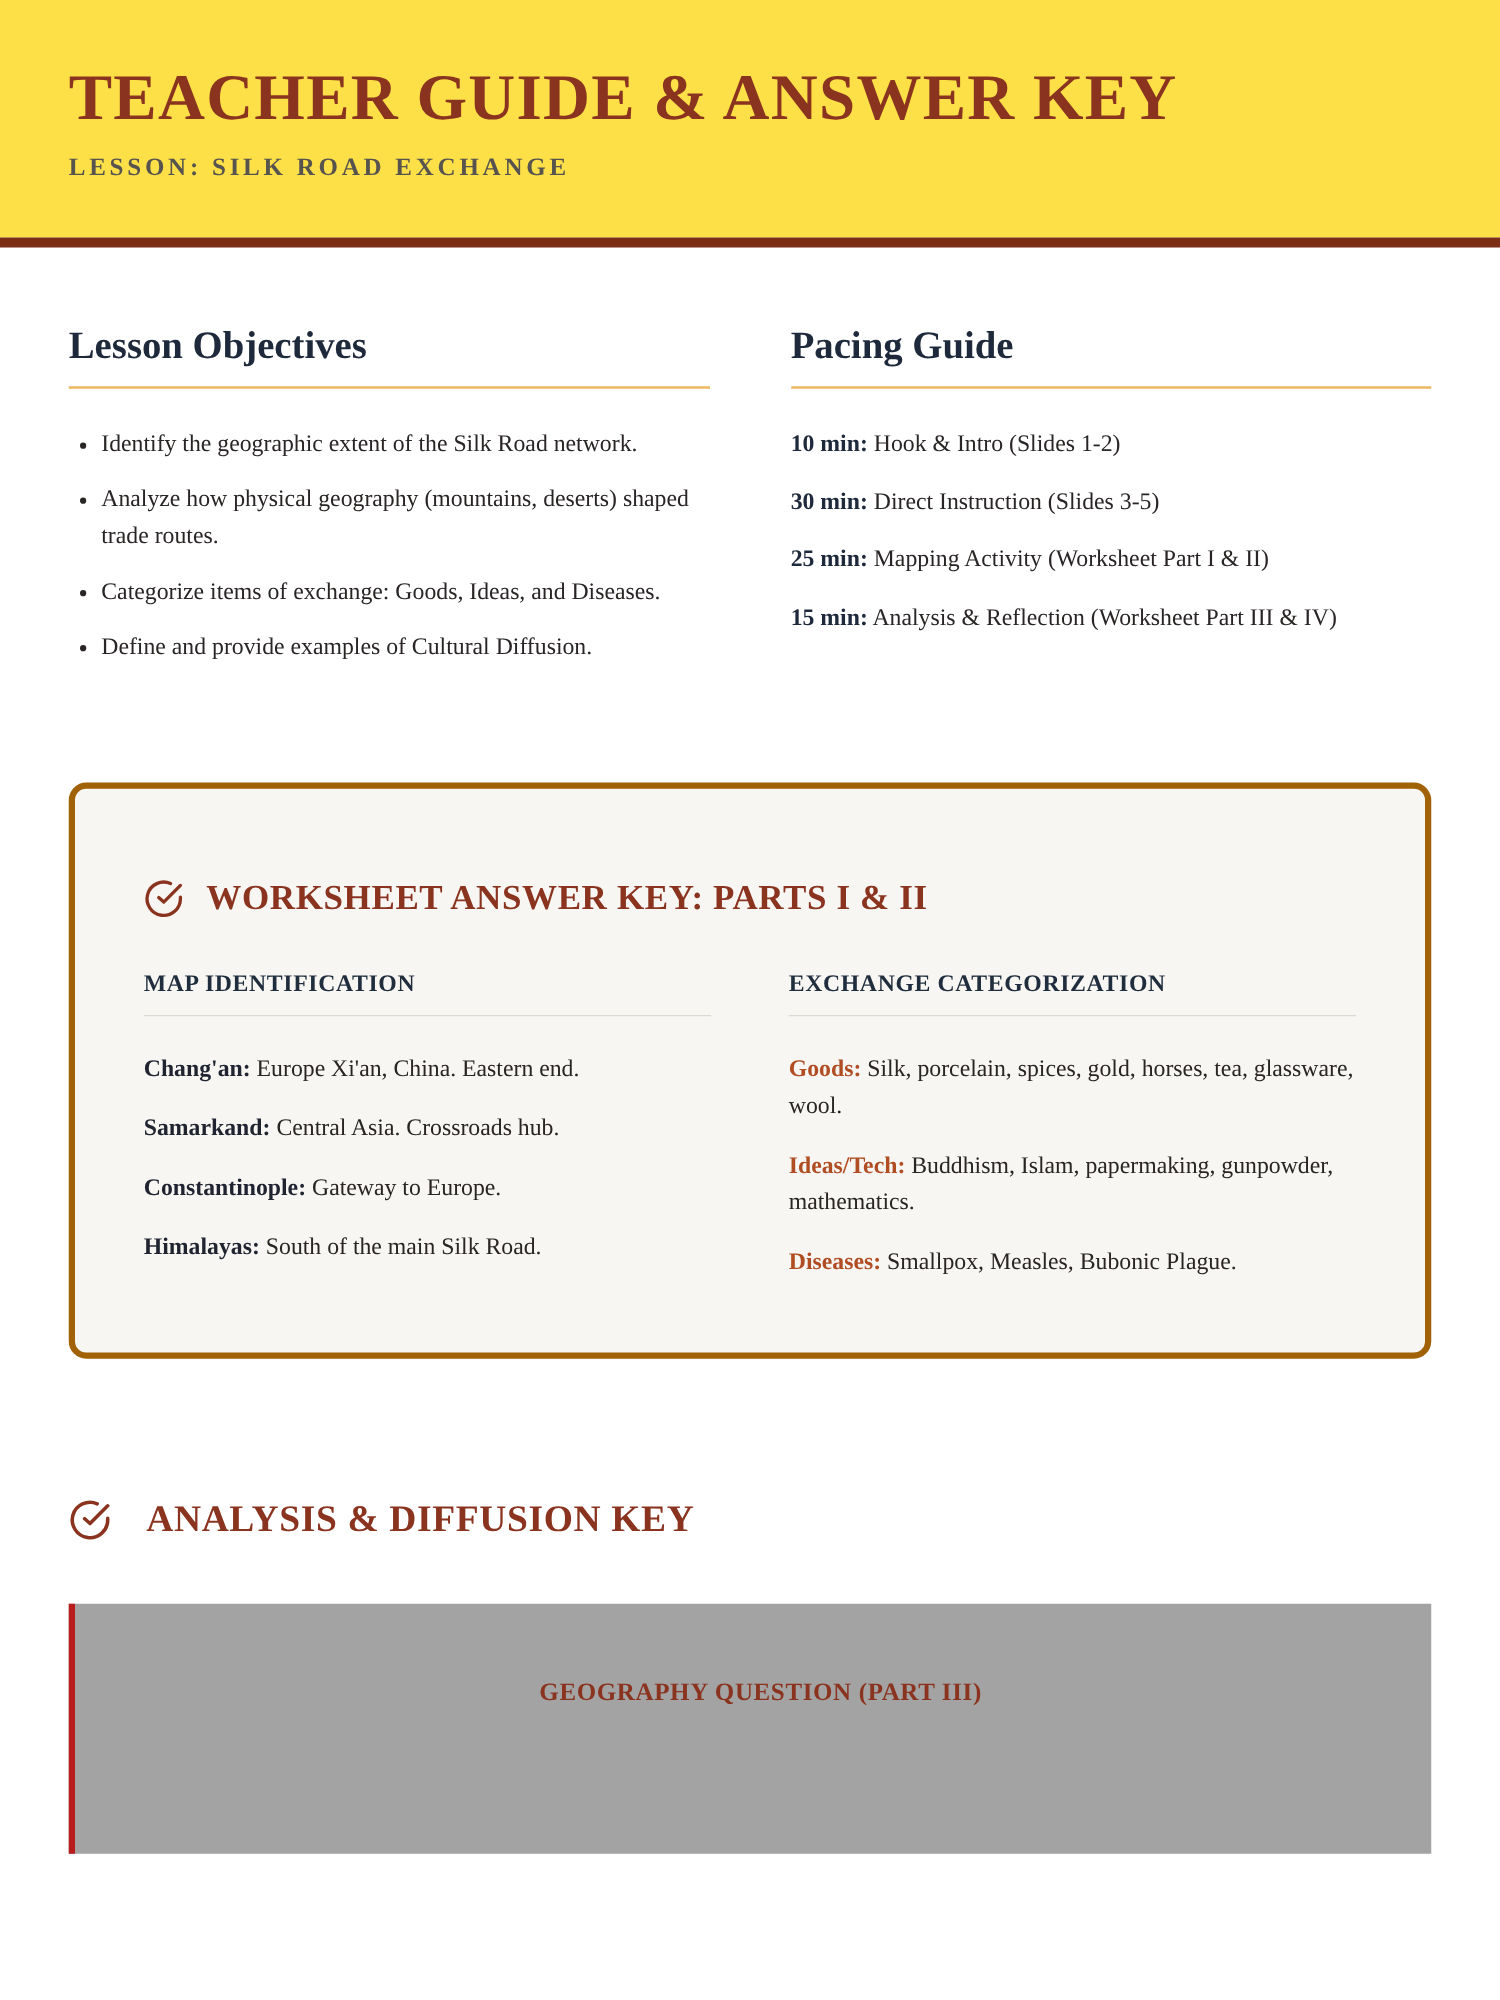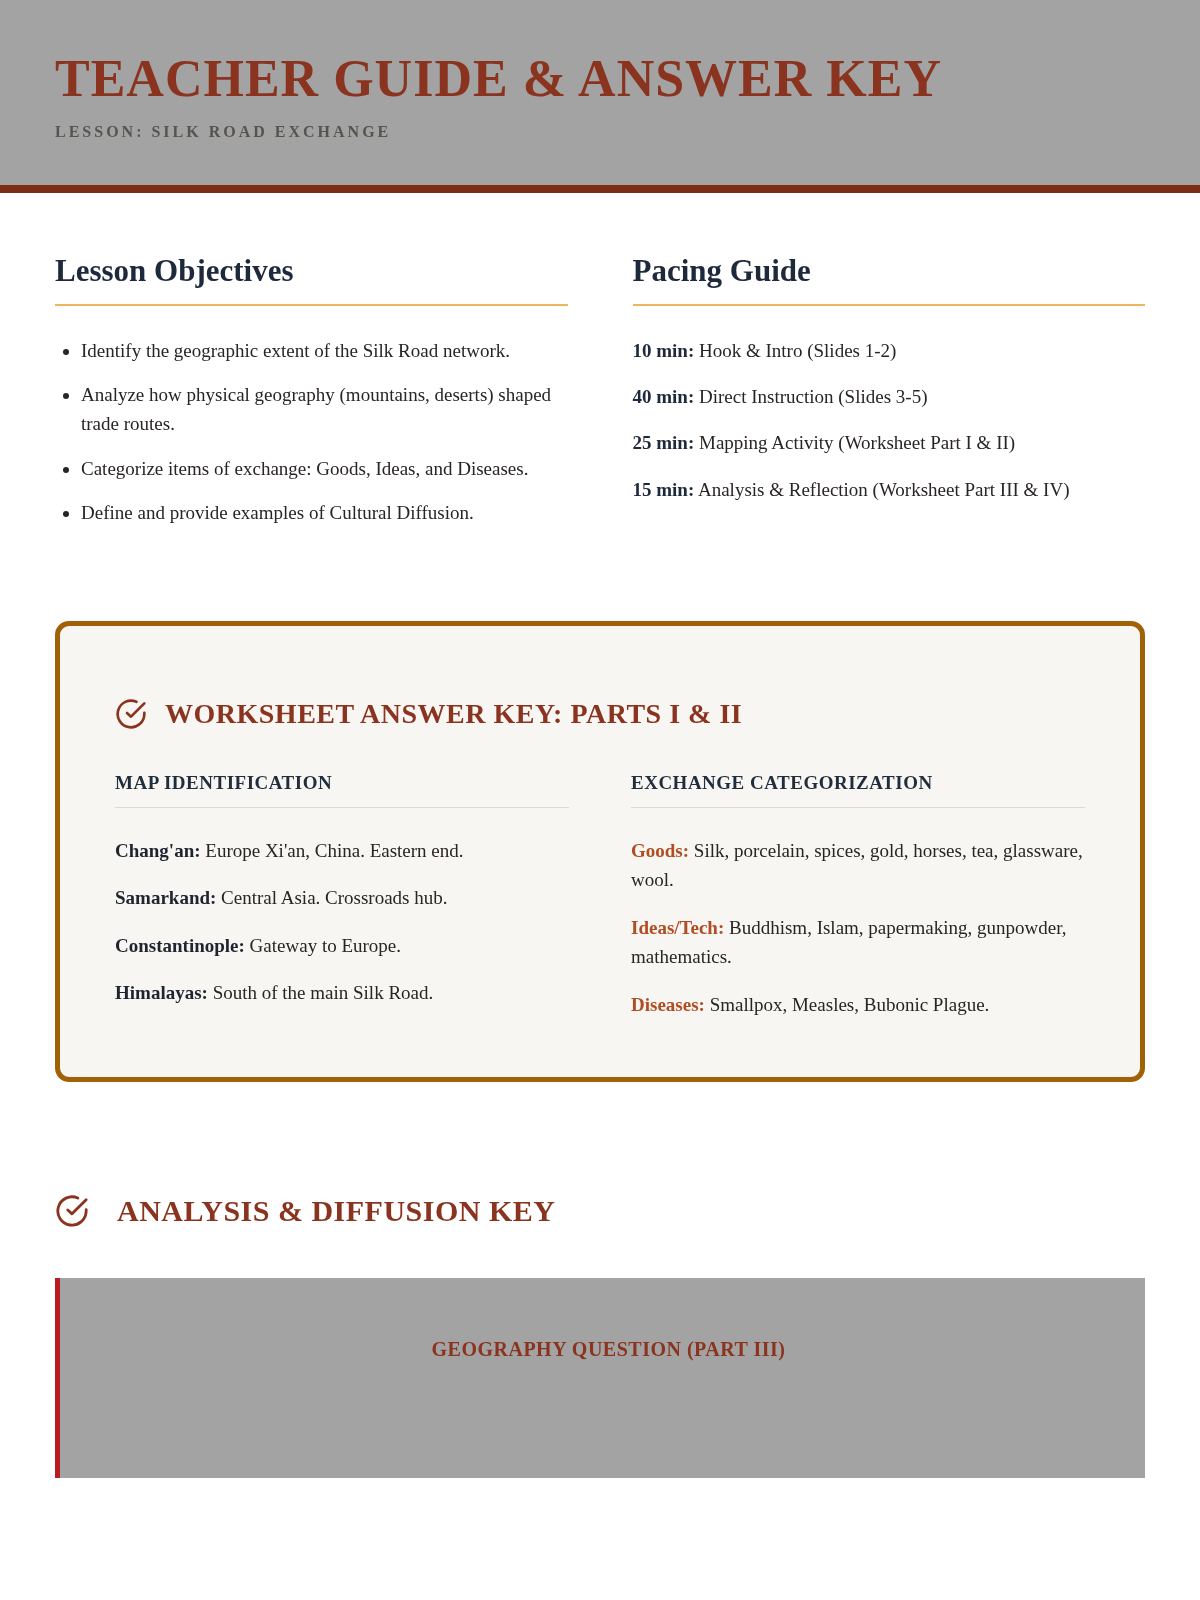--- a/index.html
+++ b/index.html
@@ -4,33 +4,33 @@
 <style>
   * { margin: 0; padding: 0; box-sizing: border-box; }
   html, body { width: 1200px; height: 1600px; overflow: hidden; background: #ffffff; }
   body {
     font-family: "Liberation Serif", "DejaVu Serif", serif;
     color: #292524;
   }
 
   
   .page-header {
-    background: #a3a3a3;
+    background: #fde047;
     padding: 52px 55px 44px 55px;
   }
   .page-title {
     font-size: 52px;
     font-weight: 700;
     letter-spacing: 1px;
     color: #8a3420;
     line-height: 1.05;
   }
   .page-subtitle {
     margin-top: 16px;
-    font-size: 16px;
+    font-size: 20px;
     font-weight: 700;
     letter-spacing: 3px;
     color: #57534e;
   }
   .divider-bar { height: 8px; background: #7c2d16; width: 100%; }
 
   .content { padding: 0 55px; }
 
   
   .two-col {
@@ -133,21 +133,21 @@
       <ul class="objective-list">
         <li>Identify the geographic extent of the Silk Road network.</li>
         <li>Analyze how physical geography (mountains, deserts) shaped trade routes.</li>
         <li>Categorize items of exchange: Goods, Ideas, and Diseases.</li>
         <li>Define and provide examples of Cultural Diffusion.</li>
       </ul>
     </div>
     <div>
       <h2 class="section-h2">Pacing Guide</h2>
       <p class="pacing-item"><span class="pacing-time">10 min:</span><span> Hook &amp; Intro (Slides 1-2)</span></p>
-      <p class="pacing-item"><span class="pacing-time">40 min:</span><span> Direct Instruction (Slides 3-5)</span></p>
+      <p class="pacing-item"><span class="pacing-time">30 min:</span><span> Direct Instruction (Slides 3-5)</span></p>
       <p class="pacing-item"><span class="pacing-time">25 min:</span><span> Mapping Activity (Worksheet Part I &amp; II)</span></p>
       <p class="pacing-item"><span class="pacing-time">15 min:</span><span> Analysis &amp; Reflection (Worksheet Part III &amp; IV)</span></p>
     </div>
   </section>
 
   <section class="card">
     <div class="card-head">
       <span class="check-icon">
         <svg width="32" height="32" viewBox="0 0 24 24" fill="none" stroke="currentColor" stroke-width="2" stroke-linecap="round" stroke-linejoin="round">
           <path d="M22 11.08V12a10 10 0 1 1-5.93-9.14"></path>

